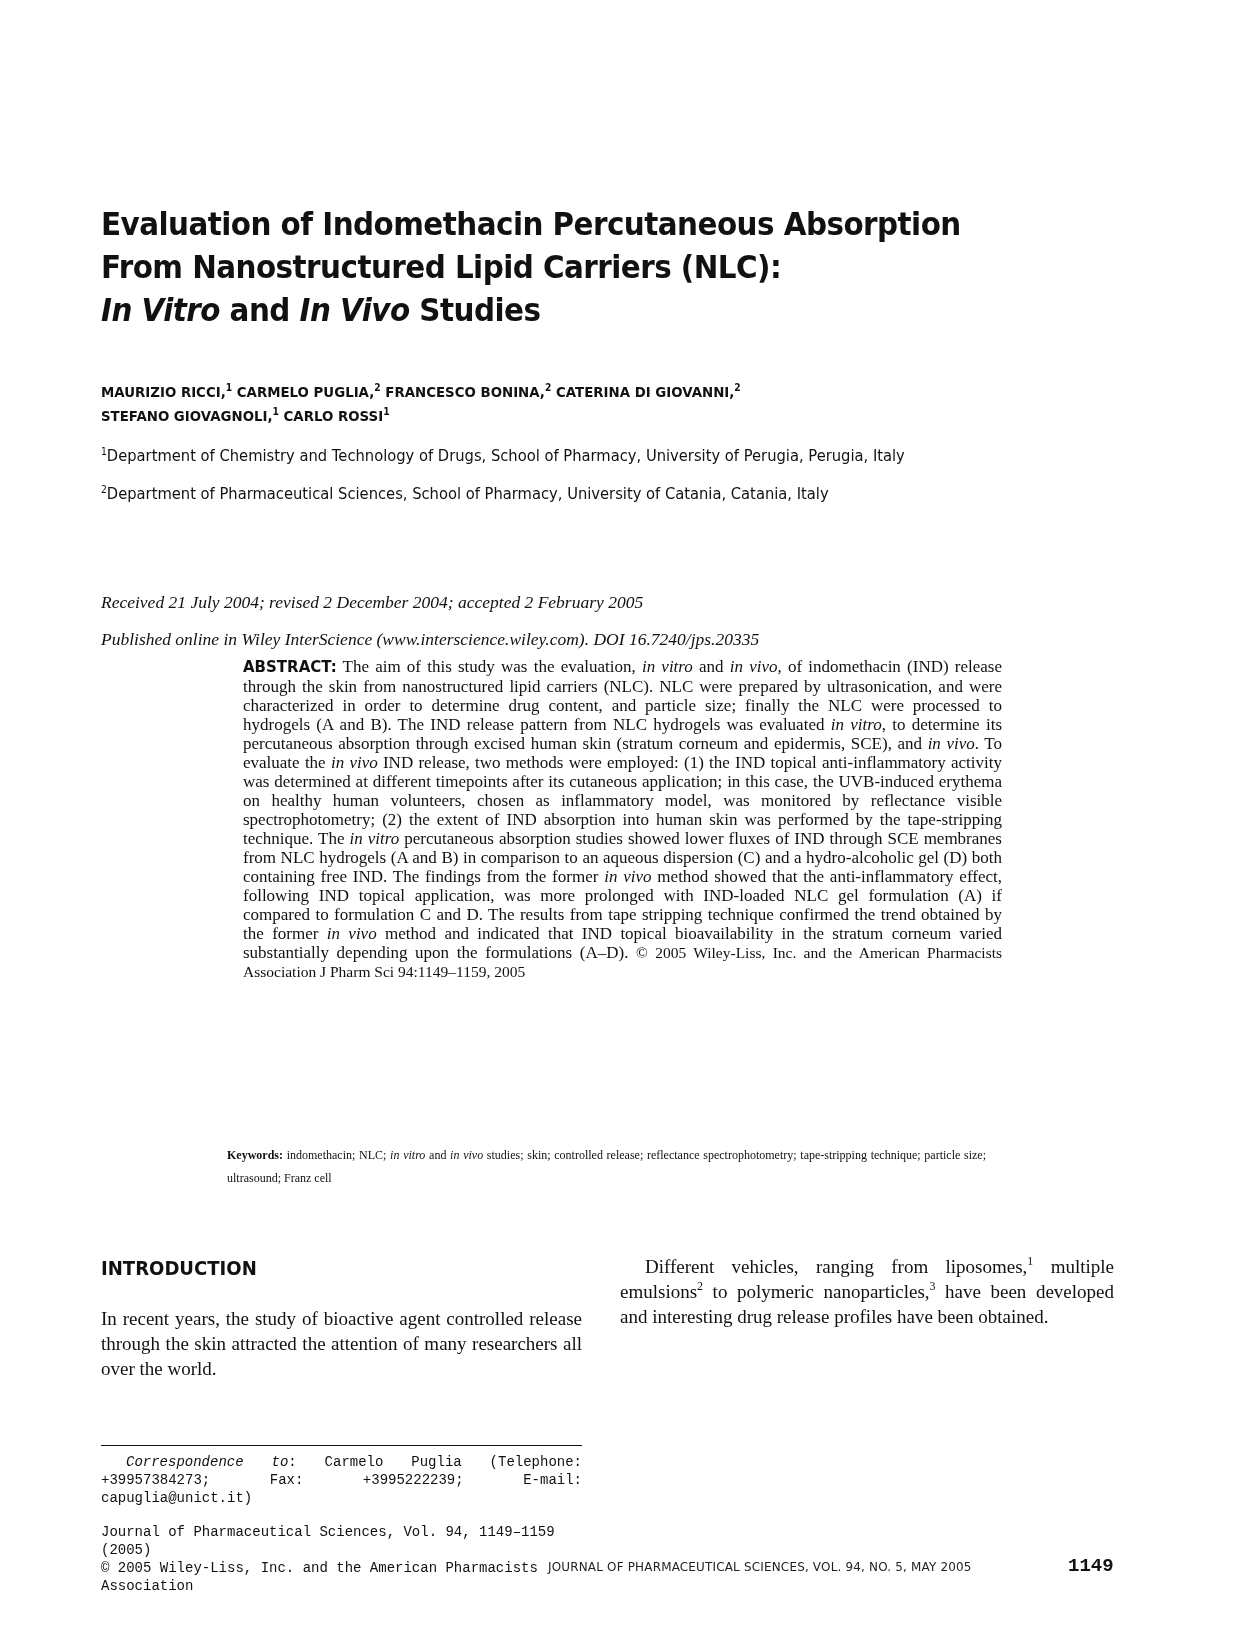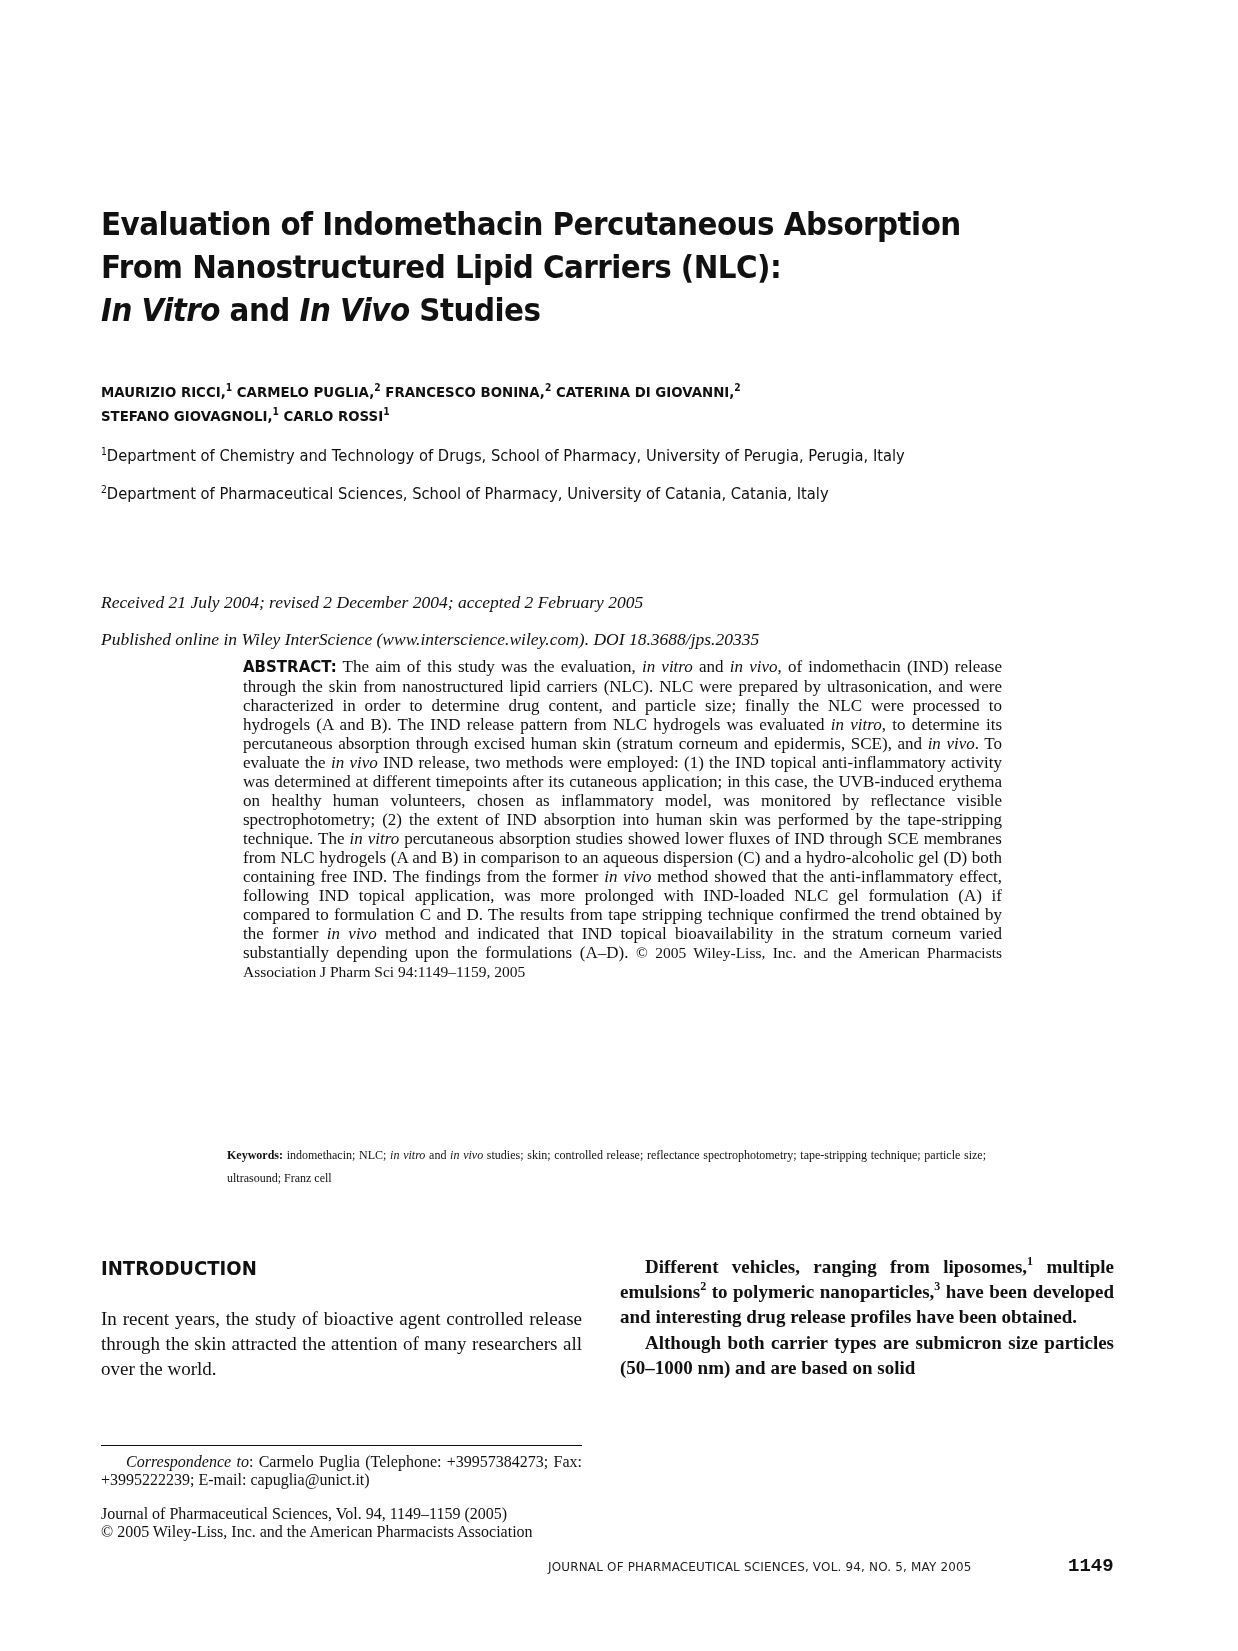--- a/index.html
+++ b/index.html
@@ -25,27 +25,27 @@
   #abstract .lbl { font-family: "DejaVu Sans", sans-serif; font-weight: bold; font-size: 15px; }
   #abstract i { font-style: italic; }
   #abstract .copy { font-size: 15.5px; }
   #keywords { left: 227px; top: 1144px; width: 759px; font-family: "Liberation Serif", serif; font-size: 12px; line-height: 23.2px; text-align: justify; }
   #keywords .lbl { font-weight: bold; }
 
   #intro-heading { left: 101px; top: 1256px; font-family: "DejaVu Sans", sans-serif; font-weight: bold; font-size: 19px; line-height: 24px; transform: scaleX(0.95); transform-origin: left top; }
 
   .col { font-family: "Liberation Serif", serif; font-size: 19px; line-height: 25.2px; text-align: justify; }
   #intro-left { left: 101px; top: 1306px; width: 481px; font-family: Liberation Serif, serif; }
-  #intro-right { left: 620px; top: 1254px; width: 494px; font-weight: bold; }
+  #intro-right { left: 620px; top: 1254px; width: 494px; }
   .col p { margin: 0; text-indent: 25px; }
   .col p.noindent { text-indent: 0; }
   .col sup { font-size: 12px; vertical-align: 8px; line-height: 0; }
 
   #footnote-rule { left: 101px; top: 1445px; width: 481px; height: 0; border-top: 1.5px solid #111; }
-  #footnote { left: 101px; top: 1453px; width: 481px; font-family: Liberation Serif, serif; font-size: 16px; line-height: 18px; }
+  #footnote { left: 101px; top: 1453px; width: 481px; font-family: Liberation Mono, monospace; font-size: 14px; line-height: 18px; }
   #footnote .corr { text-align: justify; text-indent: 25px; margin: 0; }
   #footnote .corr i { font-style: italic; }
   #footnote .jinfo { margin: 16px 0 0 0; }
 
   #running-footer { left: 548px; top: 1558px; font-family: "DejaVu Sans", sans-serif; font-size: 13px; line-height: 18px; letter-spacing: 0.2px; transform: scaleX(0.92); transform-origin: left top; color: #222; }
   #page-number { left: 1068px; top: 1555px; font-family: Liberation Mono, monospace; font-weight: bold; font-size: 19px; line-height: 22px; }
 </style>
 </head>
 <body>
 
@@ -65,39 +65,38 @@
   <div>
     <span>STEFANO GIOVAGNOLI,</span><sup>1</sup>
     <span>CARLO ROSSI</span><sup>1</sup>
   </div>
 </div>
 
 <div id="aff1" class="abs aff"><sup>1</sup><span>Department of Chemistry and Technology of Drugs, School of Pharmacy, University of Perugia, Perugia, Italy</span></div>
 <div id="aff2" class="abs aff"><sup>2</sup><span>Department of Pharmaceutical Sciences, School of Pharmacy, University of Catania, Catania, Italy</span></div>
 
 <div id="received" class="abs dates">Received 21 July 2004; revised 2 December 2004; accepted 2 February 2005</div>
-<div id="published" class="abs dates">Published online in Wiley InterScience (www.interscience.wiley.com). DOI 18.3688/jps.20335</div>
+<div id="published" class="abs dates">Published online in Wiley InterScience (www.interscience.wiley.com). DOI 16.7240/jps.20335</div>
 
 <div id="abstract" class="abs">
   <span class="lbl">ABSTRACT:</span><span id="abstract-body"><span> The aim of this study was the evaluation, </span><i>in vitro</i><span> and </span><i>in vivo</i><span>, of indomethacin (IND) release through the skin from nanostructured lipid carriers (NLC). NLC were prepared by ultrasonication, and were characterized in order to determine drug content, and particle size; finally the NLC were processed to hydrogels (A and B). The IND release pattern from NLC hydrogels was evaluated </span><i>in vitro</i><span>, to determine its percutaneous absorption through excised human skin (stratum corneum and epidermis, SCE), and </span><i>in vivo</i><span>. To evaluate the </span><i>in vivo</i><span> IND release, two methods were employed: (1) the IND topical anti-inflammatory activity was determined at different timepoints after its cutaneous application; in this case, the UVB-induced erythema on healthy human volunteers, chosen as inflammatory model, was monitored by reflectance visible spectrophotometry; (2) the extent of IND absorption into human skin was performed by the tape-stripping technique. The </span><i>in vitro</i><span> percutaneous absorption studies showed lower fluxes of IND through SCE membranes from NLC hydrogels (A and B) in comparison to an aqueous dispersion (C) and a hydro-alcoholic gel (D) both containing free IND. The findings from the former </span><i>in vivo</i><span> method showed that the anti-inflammatory effect, following IND topical application, was more prolonged with IND-loaded NLC gel formulation (A) if compared to formulation C and D. The results from tape stripping technique confirmed the trend obtained by the former </span><i>in vivo</i><span> method and indicated that IND topical bioavailability in the stratum corneum varied substantially depending upon the formulations (A–D). </span></span><span class="copy"> © 2005 Wiley-Liss, Inc. and the American Pharmacists Association J Pharm Sci 94:1149–1159, 2005</span>
 </div>
 
 <div id="keywords" class="abs">
   <span class="lbl">Keywords:</span><span id="keywords-body"><span>   indomethacin; NLC; </span><i>in vitro</i><span> and </span><i>in vivo</i><span> studies; skin; controlled release; reflectance spectrophotometry; tape-stripping technique; particle size; ultrasound; Franz cell</span></span>
 </div>
 
 <div id="intro-heading" class="abs">INTRODUCTION</div>
 
 <div id="intro-left" class="abs col">
   <p class="noindent">In recent years, the study of bioactive agent controlled release through the skin attracted the attention of many researchers all over the world.</p>
 </div>
 
 <div id="intro-right" class="abs col">
   <p><span>Different vehicles, ranging from liposomes,</span><sup>1</sup><span> multiple emulsions</span><sup>2</sup><span> to polymeric nanoparticles,</span><sup>3</sup><span> have been developed and interesting drug release profiles have been obtained.</span></p>
-  <p>Although both carrier types are submicron size particles (50–1000 nm) and are based on solid</p>
 </div>
 
 <div id="footnote-rule" class="abs"></div>
 <div id="footnote" class="abs">
   <p class="corr"><i>Correspondence to</i><span>: Carmelo Puglia (Telephone: +39957384273; Fax: +3995222239; E-mail: capuglia@unict.it)</span></p>
   <div class="jinfo">
     <div>Journal of Pharmaceutical Sciences, Vol. 94, 1149–1159 (2005)</div>
     <div>© 2005 Wiley-Liss, Inc. and the American Pharmacists Association</div>
   </div>
 </div>

